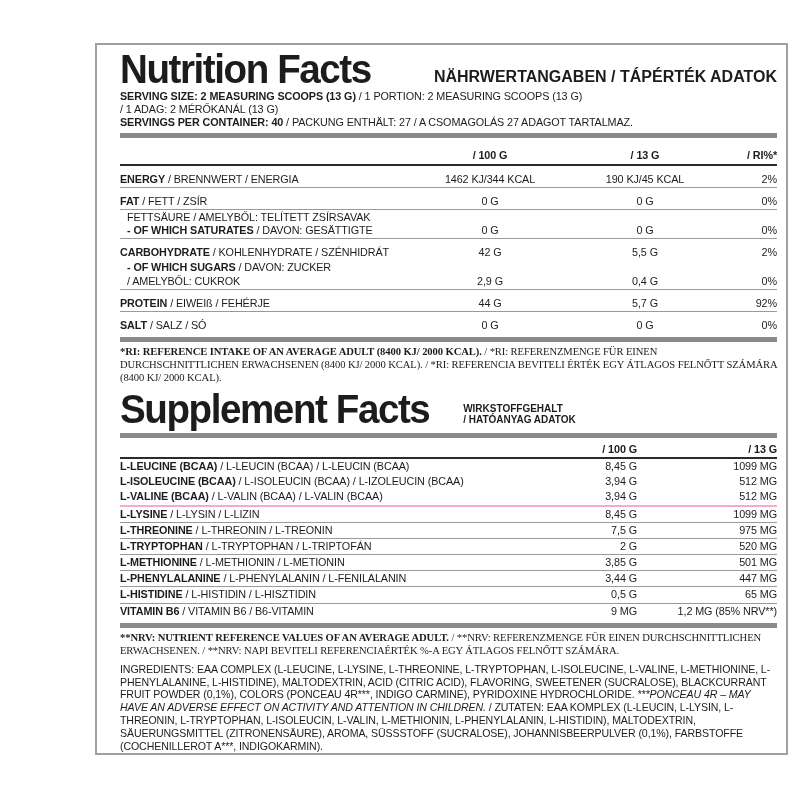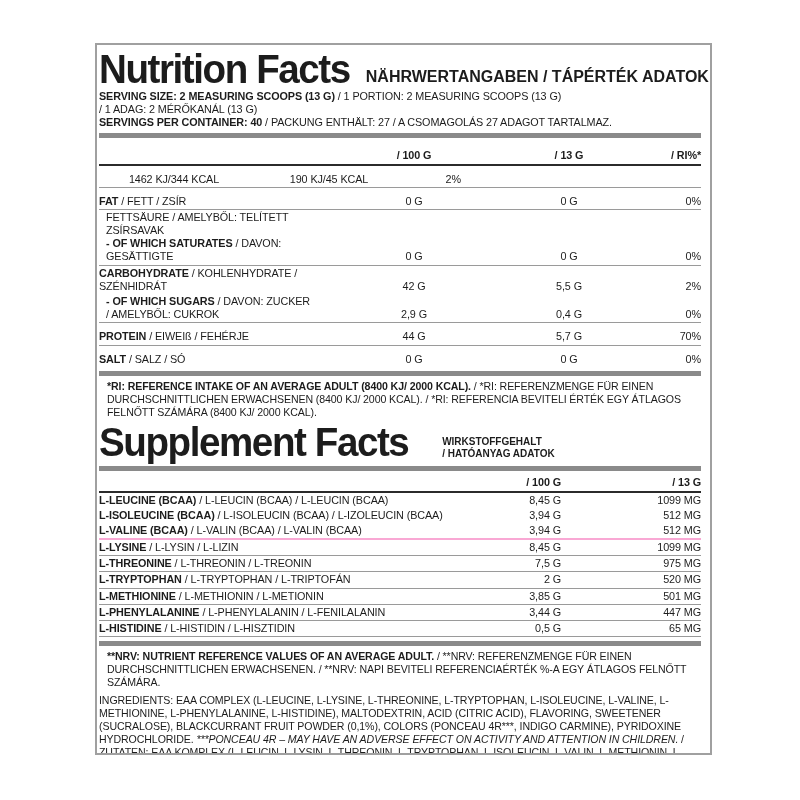--- a/index.html
+++ b/index.html
@@ -3,23 +3,23 @@
 <meta charset="utf-8">
 <style>
   html,body{margin:0;padding:0;}
   body{
     width:800px;height:800px;position:relative;overflow:hidden;
     background:#ffffff;color:#1c1c1c;
     font-family:"Liberation Sans", sans-serif;
     -webkit-font-smoothing:antialiased;
   }
   .label-box{
-    position:absolute;left:95px;top:43px;width:617px;height:712px;
+    position:absolute;left:95px;top:43px;width:693px;height:712px;
     border:2px solid #a0a0a0;box-sizing:border-box;
-    padding:5px 9px 6px 2px;overflow:hidden;
+    padding:5px 9px 6px 23px;overflow:hidden;
   }
   
   .title-row{display:flex;align-items:flex-end;margin:0 0 1px 0;}
   .big-title{
     font-size:41px;font-weight:700;letter-spacing:-1.5px;line-height:.95;
     transform:scaleX(.94);transform-origin:left bottom;white-space:nowrap;
   }
   .title-side{margin-left:auto;text-align:right;font-weight:700;font-size:16px;line-height:1.1;padding-bottom:3px;white-space:nowrap;}
   .title-side-left{margin-left:14px;text-align:left;font-weight:700;font-size:10px;line-height:1.15;padding-bottom:3px;white-space:nowrap;}
   
@@ -40,21 +40,21 @@
   .nrow.sub .name{padding-left:7px;}
   .nhead{font-weight:700;}
   
   .srow{display:flex;align-items:flex-end;font-size:10.8px;line-height:1.22;padding:1px 0;letter-spacing:-.1px;}
   .srow .name{flex:1;}
   .srow .s100{width:105px;text-align:right;}
   .srow .s13{width:140px;text-align:right;}
   .srow b{font-weight:700;}
   .shead{font-weight:700;}
   
-  .note{font-size:10.6px;line-height:1.22;margin:4px 0 5px 8px;letter-spacing:-.1px;}
+  .note{font-size:10.6px;line-height:1.22;margin:4px 0 5px 0;letter-spacing:-.1px;font-family:Liberation Serif, serif;}
   .note b{font-weight:700;}
   .ingredients{font-size:10.6px;line-height:1.22;margin-top:5px;letter-spacing:-.1px;}
   .ingredients b{font-weight:400;}
   .ingredients i{font-style:italic;}
 </style>
 </head>
 <body>
 
 <div class="label-box">
 
@@ -71,20 +71,21 @@
 
   <div>
     <div class="nrow nhead hline">
       <div class="name"></div>
       <div class="c100">/ 100 G</div>
       <div class="c13">/ 13 G</div>
       <div class="cri">/ RI%*</div>
     </div>
 
     <div class="nrow line-b">
+      <div class="name"><b>ENERGY</b><span> / BRENNWERT / ENERGIA</span></div>
       <div class="c100">1462 KJ/344 KCAL</div>
       <div class="c13">190 KJ/45 KCAL</div>
       <div class="cri">2%</div>
     </div>
 
     <div class="nrow line-b">
       <div class="name"><b>FAT</b><span> / FETT / ZSÍR</span></div>
       <div class="c100">0 G</div>
       <div class="c13">0 G</div>
       <div class="cri">0%</div>
@@ -114,21 +115,21 @@
       </div>
       <div class="c100">2,9 G</div>
       <div class="c13">0,4 G</div>
       <div class="cri">0%</div>
     </div>
 
     <div class="nrow line-b">
       <div class="name"><b>PROTEIN</b><span> / EIWEIß / FEHÉRJE</span></div>
       <div class="c100">44 G</div>
       <div class="c13">5,7 G</div>
-      <div class="cri">70%</div>
+      <div class="cri">92%</div>
     </div>
 
     <div class="nrow">
       <div class="name"><b>SALT</b><span> / SALZ / SÓ</span></div>
       <div class="c100">0 G</div>
       <div class="c13">0 G</div>
       <div class="cri">0%</div>
     </div>
   </div>
 
@@ -191,20 +192,25 @@
     <div class="srow line-b">
       <div class="name"><b>L-PHENYLALANINE</b><span> / L-PHENYLALANIN / L-FENILALANIN</span></div>
       <div class="s100">3,44 G</div>
       <div class="s13">447 MG</div>
     </div>
     <div class="srow line-b">
       <div class="name"><b>L-HISTIDINE</b><span> / L-HISTIDIN / L-HISZTIDIN</span></div>
       <div class="s100">0,5 G</div>
       <div class="s13">65 MG</div>
     </div>
+    <div class="srow">
+      <div class="name"><b>VITAMIN B6</b><span> / VITAMIN B6 / B6-VITAMIN</span></div>
+      <div class="s100">9 MG</div>
+      <div class="s13">1,2 MG (85% NRV**)</div>
+    </div>
   </div>
 
   <div class="bar"></div>
 
   <div class="note"><b>**NRV: NUTRIENT REFERENCE VALUES OF AN AVERAGE ADULT.</b><span> / **NRV: REFERENZMENGE FÜR EINEN DURCHSCHNITTLICHEN ERWACHSENEN. / **NRV: NAPI BEVITELI REFERENCIAÉRTÉK %-A EGY ÁTLAGOS FELNŐTT SZÁMÁRA.</span></div>
 
   <div class="ingredients">
     <b>INGREDIENTS:</b><span> EAA COMPLEX (L-LEUCINE, L-LYSINE, L-THREONINE, L-TRYPTOPHAN, L-ISOLEUCINE, L-VALINE, L-METHIONINE, L-PHENYLALANINE, L-HISTIDINE), MALTODEXTRIN, ACID (CITRIC ACID), FLAVORING, SWEETENER (SUCRALOSE), BLACKCURRANT FRUIT POWDER (0,1%), COLORS (PONCEAU 4R***, INDIGO CARMINE), PYRIDOXINE HYDROCHLORIDE. </span><i>***PONCEAU 4R – MAY HAVE AN ADVERSE EFFECT ON ACTIVITY AND ATTENTION IN CHILDREN.</i><span> / </span><b>ZUTATEN:</b><span> EAA KOMPLEX (L-LEUCIN, L-LYSIN, L-THREONIN, L-TRYPTOPHAN, L-ISOLEUCIN, L-VALIN, L-METHIONIN, L-PHENYLALANIN, L-HISTIDIN), MALTODEXTRIN, SÄUERUNGSMITTEL (ZITRONENSÄURE), AROMA, SÜSSSTOFF (SUCRALOSE), JOHANNISBEERPULVER (0,1%), FARBSTOFFE (COCHENILLEROT A***, INDIGOKARMIN). </span>
   </div>
 

